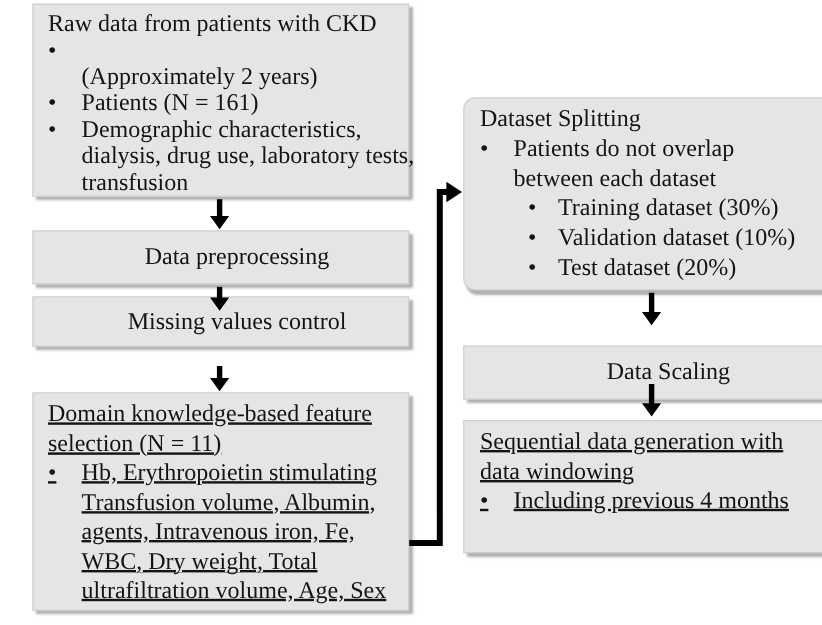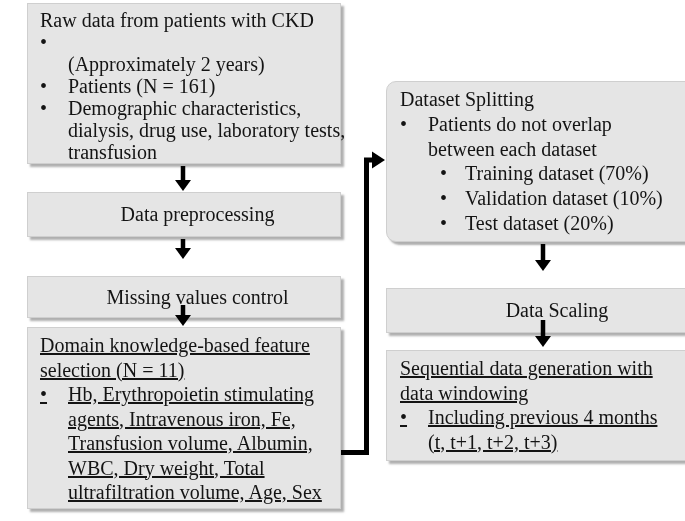--- a/index.html
+++ b/index.html
@@ -73,42 +73,42 @@
     <div class="line">
       <span class="mk"></span>
       <span>transfusion</span>
     </div>
   </div>
 
   <div class="box center" style="left:3px; top:192px; width:314px; height:45px;">
     <span>Data preprocessing</span>
   </div>
 
-  <div class="box center" style="left:3px; top:276px; width:314px; height:42px;">
+  <div class="box center" style="left:3px; top:247px; width:314px; height:42px;">
     <span>Missing values control</span>
   </div>
 
   <div class="box pad lh245" style="left:3px; top:327px; width:314px; height:182px;">
     <div class="line">
       <span>Domain knowledge-based feature</span>
     </div>
     <div class="line">
       <span>selection (N = 11)</span>
     </div>
     <div class="line">
       <span class="mk">•</span>
       <span>Hb, Erythropoietin stimulating</span>
     </div>
     <div class="line">
       <span class="mk"></span>
-      <span>agents, Intravenous iron, Fe,</span>
+      <span>Transfusion volume, Albumin,</span>
     </div>
     <div class="line">
       <span class="mk"></span>
-      <span>Transfusion volume, Albumin,</span>
+      <span>agents, Intravenous iron, Fe,</span>
     </div>
     <div class="line">
       <span class="mk"></span>
       <span>WBC, Dry weight, Total</span>
     </div>
     <div class="line">
       <span class="mk"></span>
       <span>ultrafiltration volume, Age, Sex</span>
     </div>
   </div>
@@ -120,21 +120,21 @@
     <div class="line">
       <span class="mk">•</span>
       <span>Patients do not overlap</span>
     </div>
     <div class="line">
       <span class="mk"></span>
       <span>between each dataset</span>
     </div>
     <div class="line l2">
       <span class="mk">•</span>
-      <span>Training dataset (70%)</span>
+      <span>Training dataset (30%)</span>
     </div>
     <div class="line l2">
       <span class="mk">•</span>
       <span>Validation dataset (10%)</span>
     </div>
     <div class="line l2">
       <span class="mk">•</span>
       <span>Test dataset (20%)</span>
     </div>
   </div>
@@ -149,21 +149,20 @@
     </div>
     <div class="line">
       <span>data windowing</span>
     </div>
     <div class="line">
       <span class="mk">•</span>
       <span>Including previous 4 months</span>
     </div>
     <div class="line">
       <span class="mk"></span>
-      <span>(t, t+1, t+2, t+3)</span>
     </div>
   </div>
 
   <svg id="arrow-layer" viewBox="0 0 685 521" xmlns="http://www.w3.org/2000/svg">
 
     <g>
       <rect x="156.75" y="166" width="4.5" height="15" fill="#000"></rect>
       <polygon points="151,180 167,180 159,191" fill="#000"></polygon>
     </g>
     <g>

